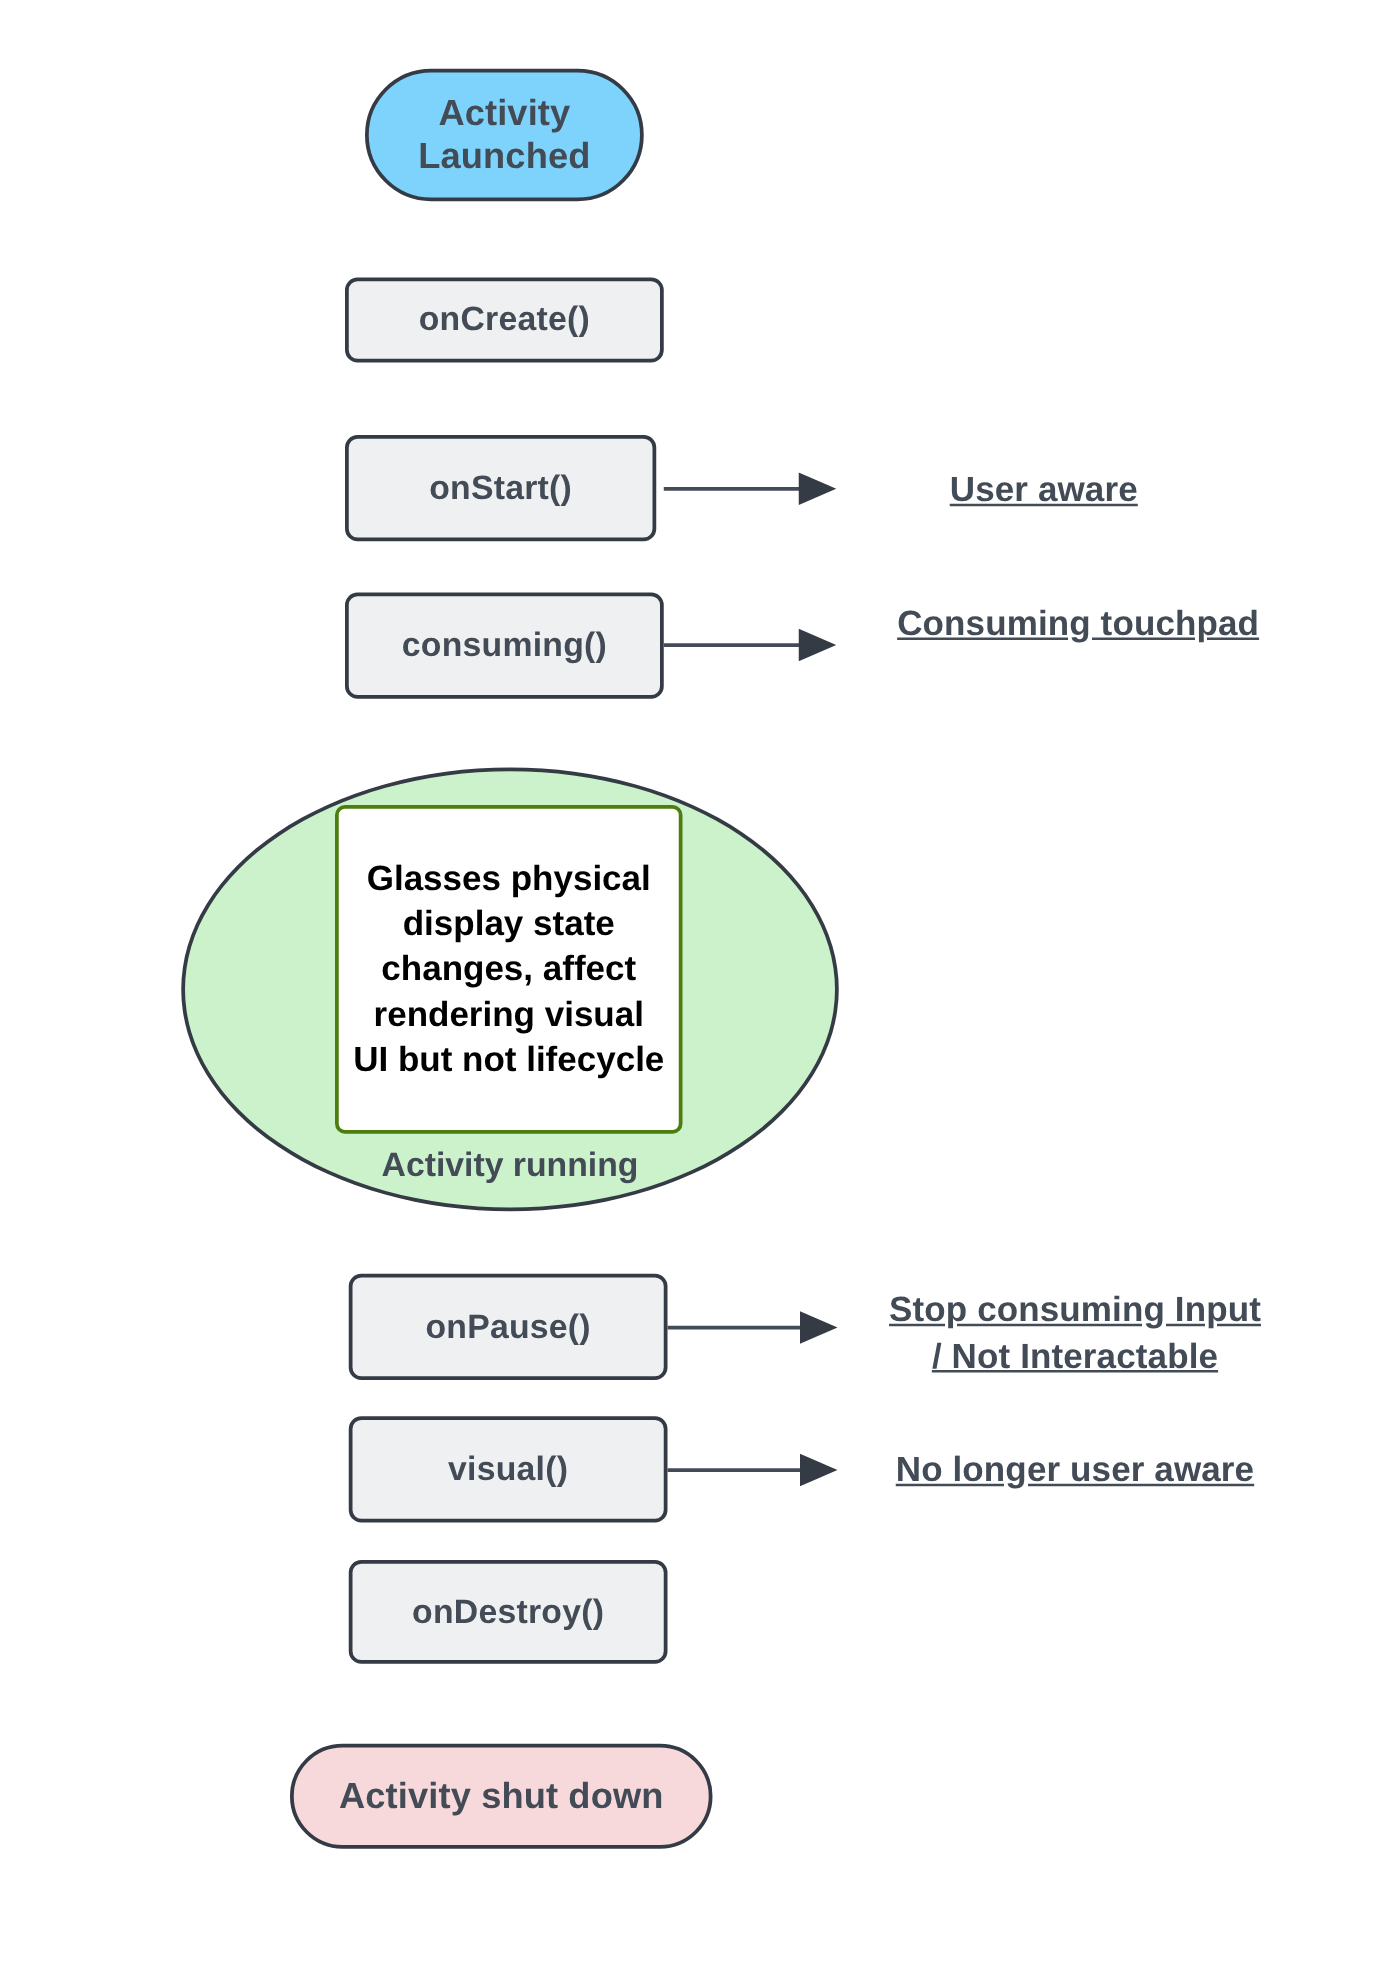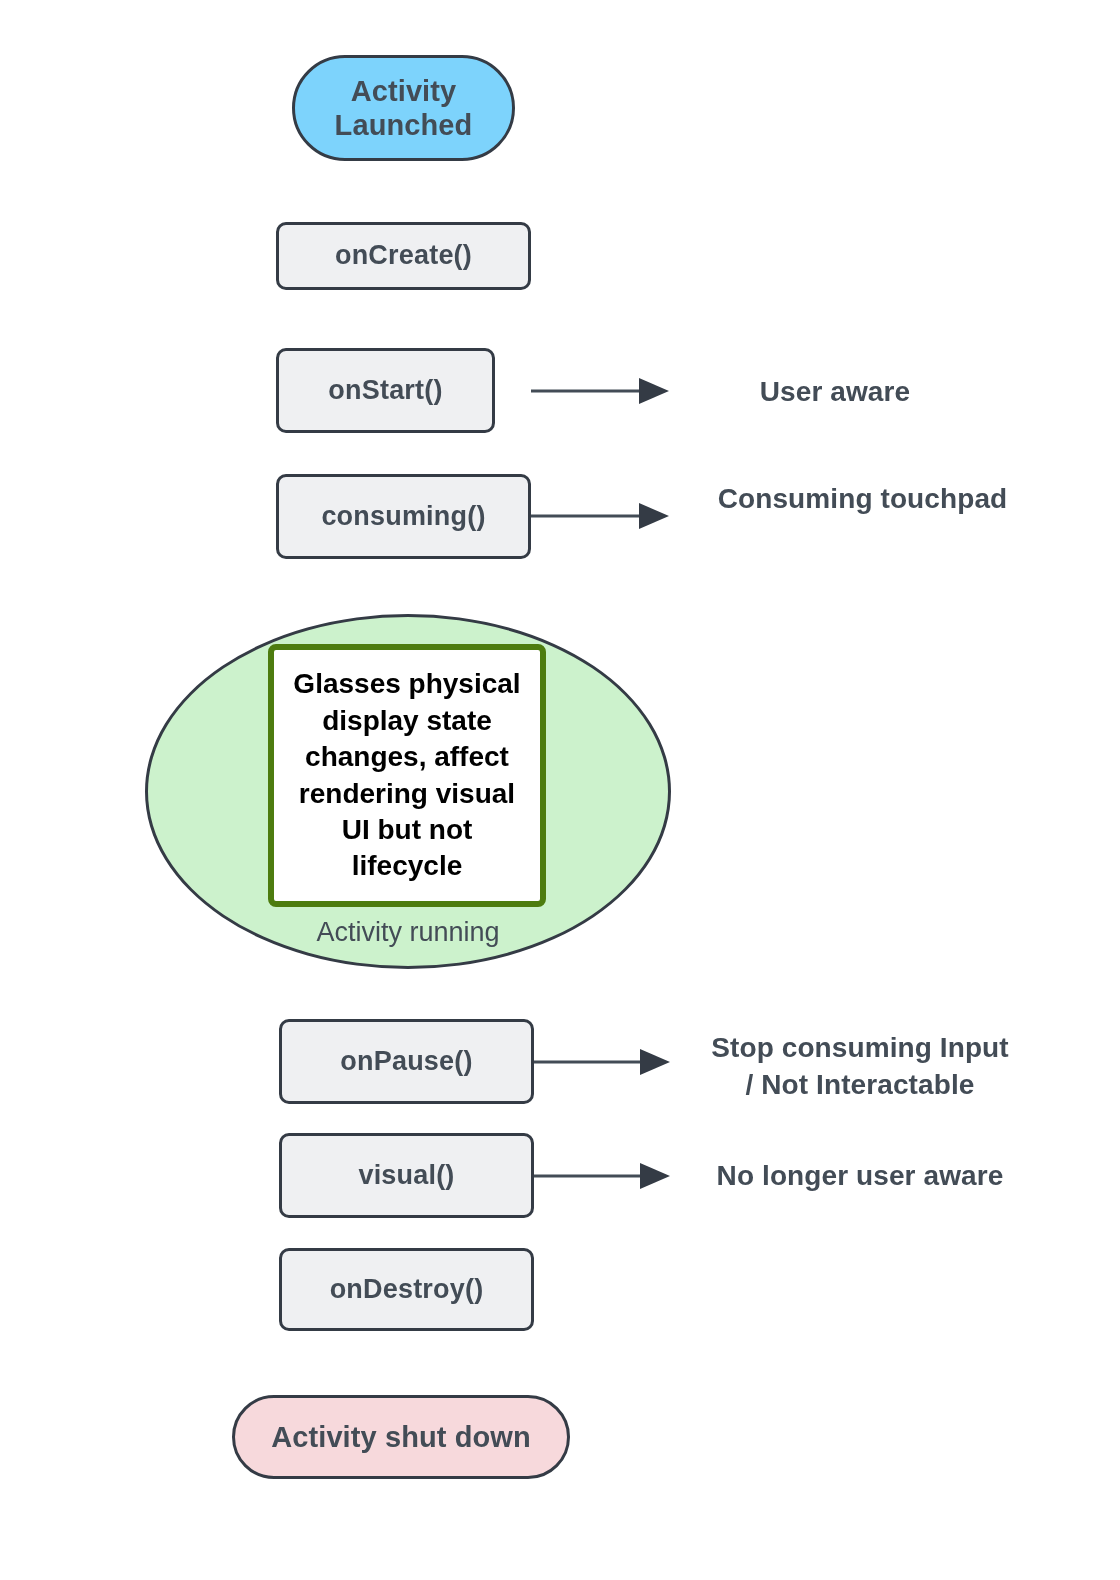--- a/index.html
+++ b/index.html
@@ -68,30 +68,30 @@
     background: #ccf2cc;
     border: 3px solid #343b45;
     border-radius: 50%;
   }
   .state-ellipse-label {
     position: absolute;
     left: 0;
     width: 100%;
     text-align: center;
     color: #434c56;
-    font-weight: normal;
+    font-weight: bold;
     font-size: 27px;
   }
 
   
   .inner-note {
     position: absolute;
     box-sizing: border-box;
     background: #ffffff;
-    border: 6px solid #4d7c0f;
+    border: 3px solid #4d7c0f;
     border-radius: 8px;
     display: flex;
     align-items: center;
     justify-content: center;
     text-align: center;
     color: #000000;
     font-weight: bold;
     font-size: 28px;
     line-height: 1.3;
     padding: 6px 10px;
@@ -99,20 +99,21 @@
 
   
   .annotation {
     position: absolute;
     color: #434c56;
     font-weight: bold;
     font-size: 28px;
     line-height: 1.32;
     text-align: center;
     letter-spacing: 0.1px;
+    text-decoration: underline;
   }
 
   
   .arrow {
     position: absolute;
   }
   .arrow svg {
     display: block;
     overflow: visible;
   }
@@ -126,21 +127,21 @@
     <span style="display:block;">
       <span style="display:block;">Activity</span>
       <span style="display:block;">Launched</span>
     </span>
   </div>
 
   <div class="node callback" style="left:276px; top:222px; width:255px; height:68px;">
     <span>onCreate()</span>
   </div>
 
-  <div class="node callback" style="left:276px; top:348px; width:219px; height:85px;">
+  <div class="node callback" style="left:276px; top:348px; width:249px; height:85px;">
     <span>onStart()</span>
   </div>
 
   <div class="arrow" style="left:531px; top:374px; width:140px; height:34px;">
     <svg width="140" height="34" viewBox="0 0 140 34">
       <line x1="0" y1="17" x2="112" y2="17" stroke="#434c56" stroke-width="3"></line>
       <polygon points="108,4 138,17 108,30" fill="#343b45"></polygon>
     </svg>
   </div>
 

